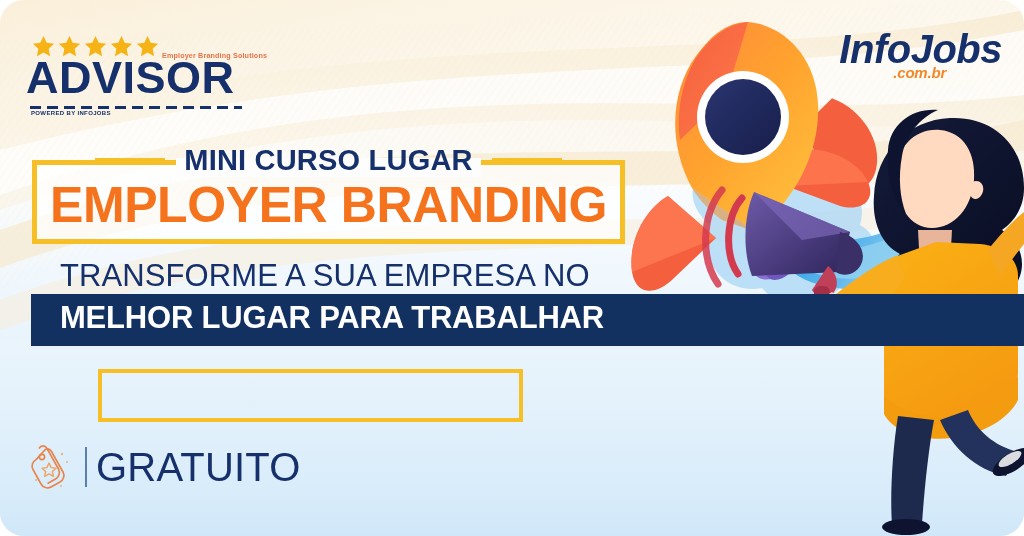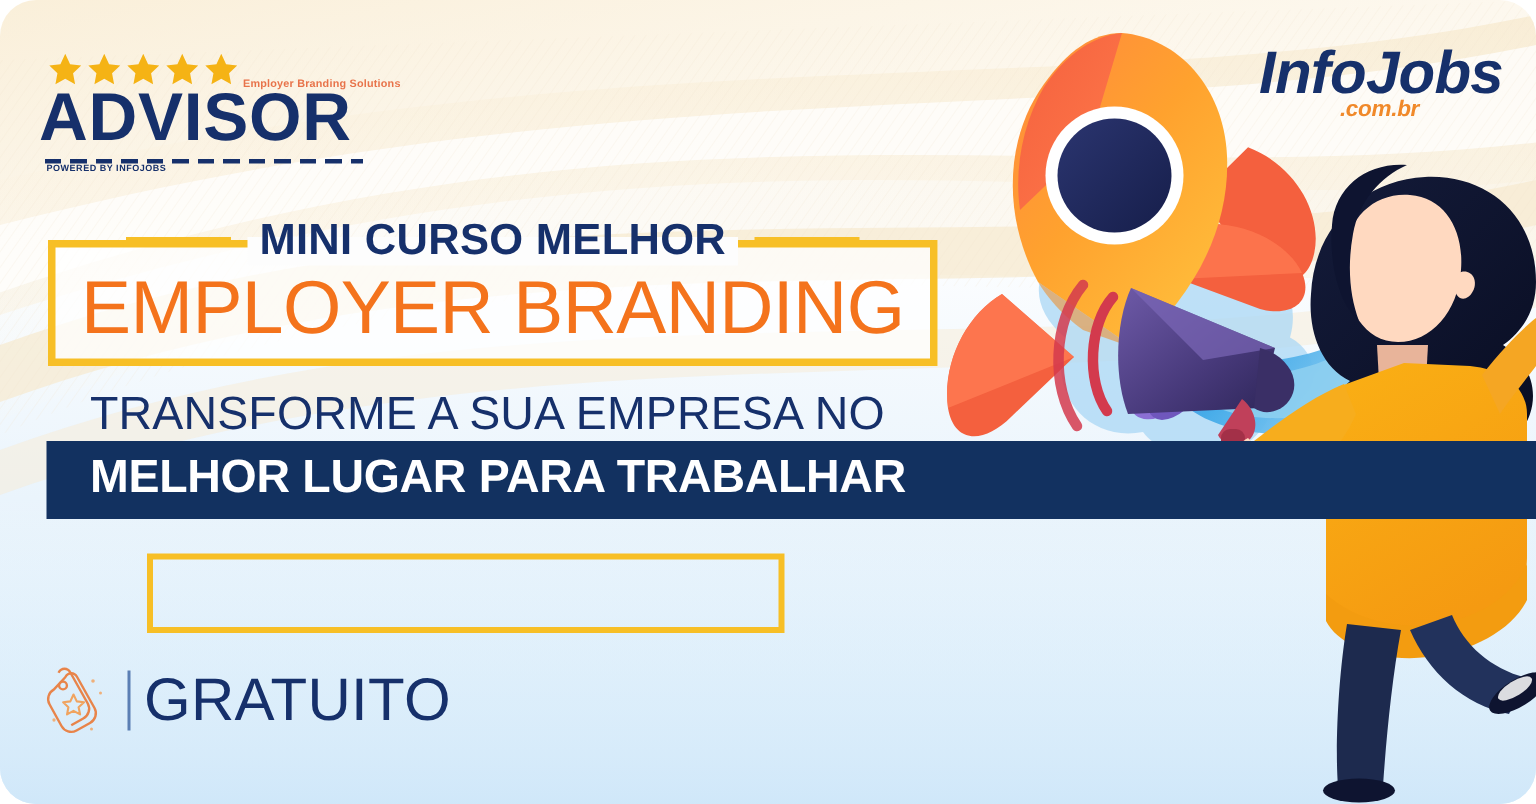--- a/index.html
+++ b/index.html
@@ -71,21 +71,21 @@
   .kicker-dash { width:70px; height:5px; background:#f7bf26; }
   .kicker-text {
     font-size:29px; font-weight:700; color:#16306b;
     letter-spacing:.2px; white-space:nowrap;
     background:linear-gradient(to bottom, rgba(255,255,255,0) 0 42%, #fdfdfd 42% 100%);
     padding:0 8px;
   }
   .headline-main {
     position:absolute; left:32px; top:176px; width:593px;
     text-align:center;
-    font-size:50px; font-weight:400; color:#f4731c;
+    font-size:50px; font-weight:700; color:#f4731c;
     letter-spacing:-.4px; white-space:nowrap;
   }
 
   
   .sub-line1 {
     position:absolute; left:60px; top:258px;
     font-size:31px; font-weight:400; color:#16306b;
     letter-spacing:.1px; white-space:nowrap;
   }
   .navy-bar {
@@ -312,21 +312,21 @@
       <ellipse cx="366" cy="527" rx="24" ry="8" fill="#0e1430"></ellipse>
 
       <ellipse cx="472" cy="462" rx="22" ry="9" transform="rotate(-32 472 462)" fill="#0e1430"></ellipse>
       <ellipse cx="470" cy="459" rx="13" ry="5" transform="rotate(-32 470 459)" fill="#ffffff" opacity=".85"></ellipse>
     </g>
   </svg>
 
   <div class="headline-box"></div>
   <div class="kicker-wrap">
     <span class="kicker-dash"></span>
-    <span class="kicker-text">MINI CURSO MELHOR</span>
+    <span class="kicker-text">MINI CURSO LUGAR</span>
     <span class="kicker-dash"></span>
   </div>
   <div class="headline-main">EMPLOYER BRANDING</div>
 
   <div class="sub-line1">TRANSFORME A SUA EMPRESA NO</div>
   <div class="navy-bar"></div>
   <div class="sub-line2">MELHOR LUGAR PARA TRABALHAR</div>
 
   <div class="cta-frame"></div>
 

